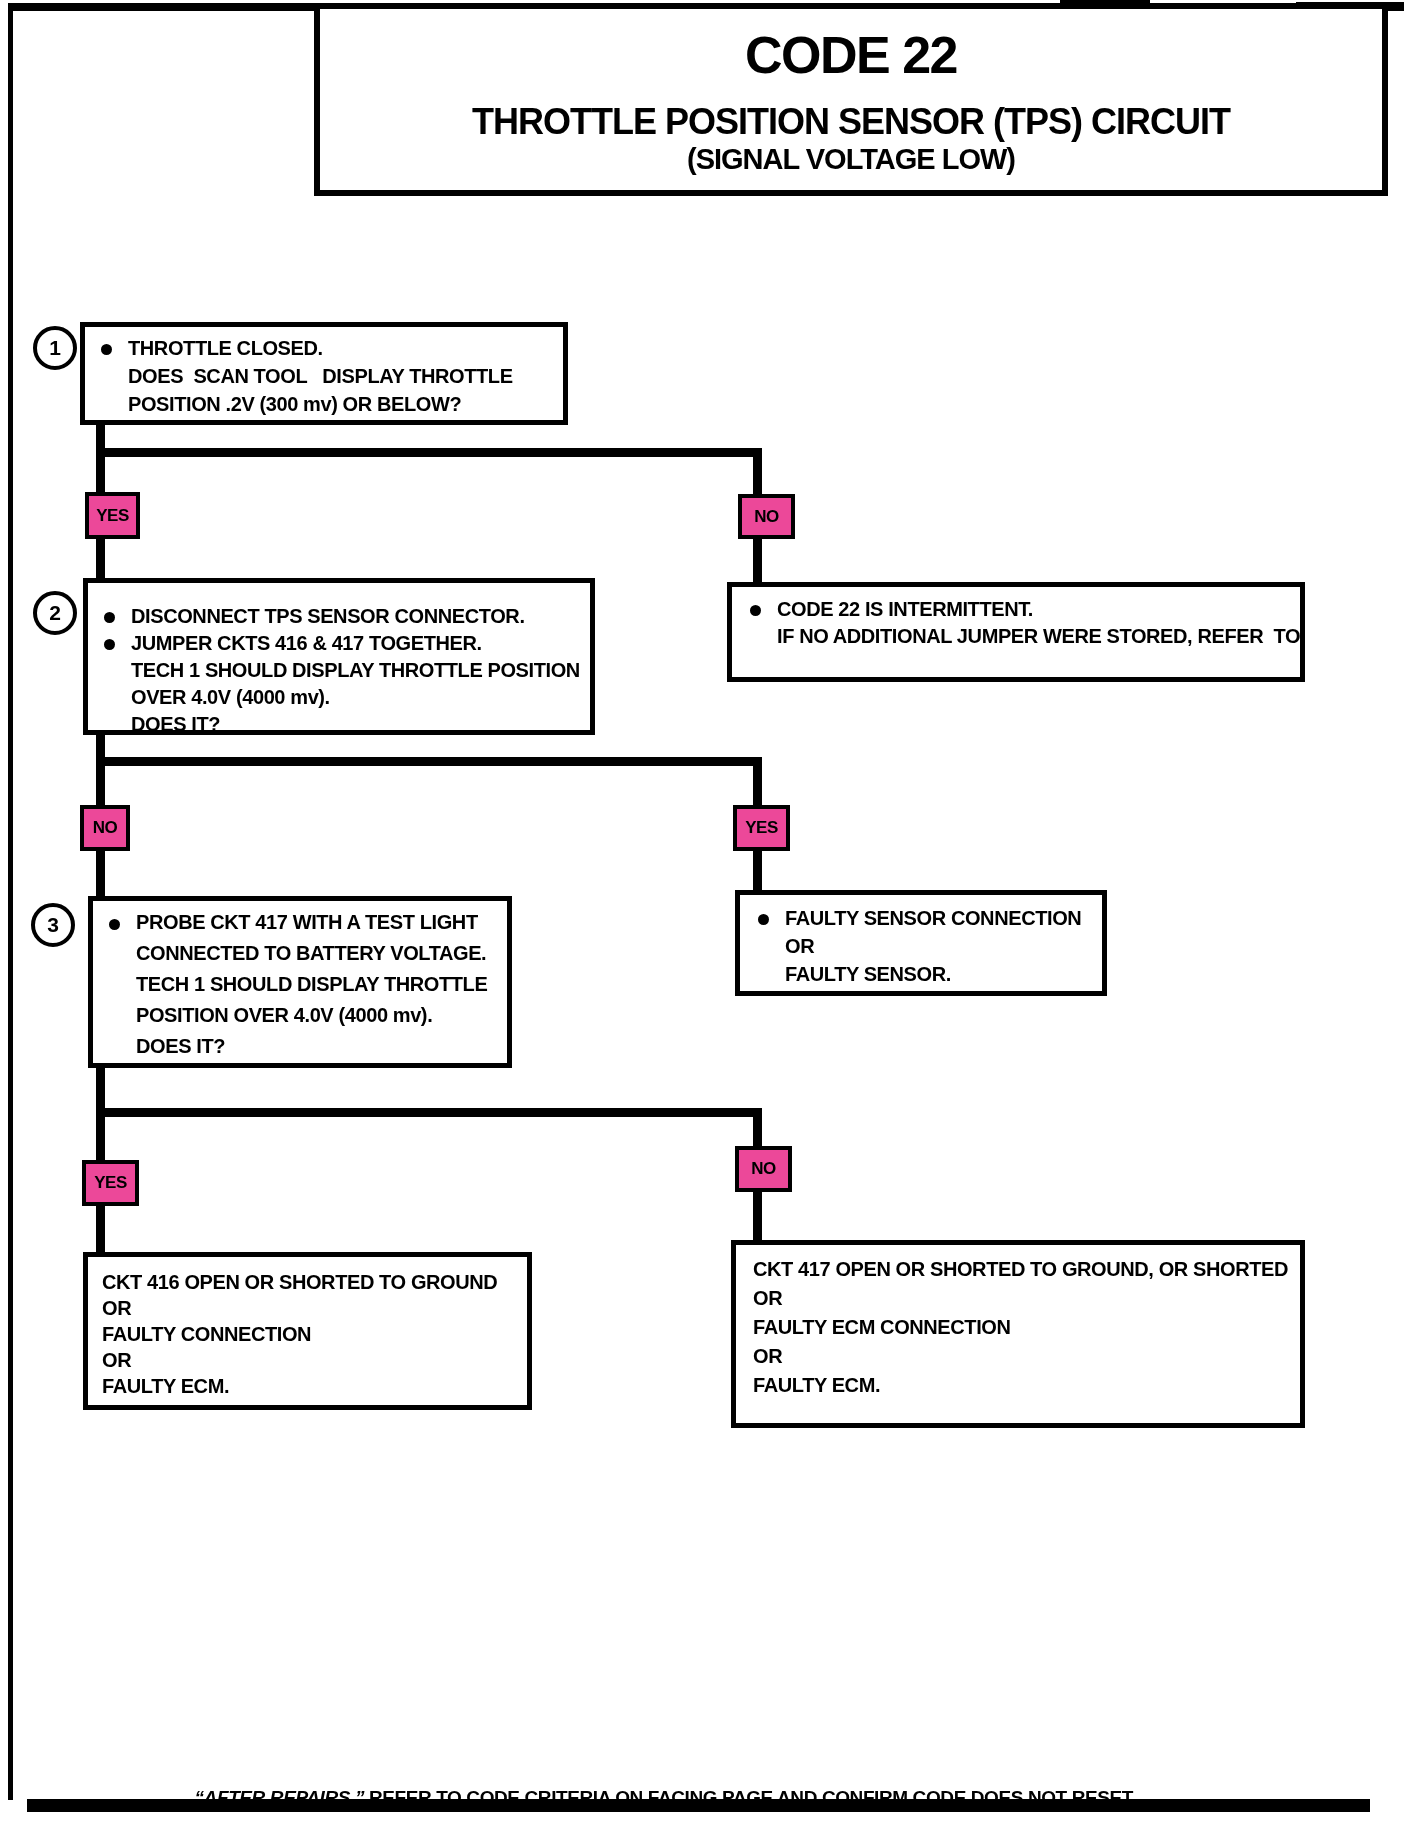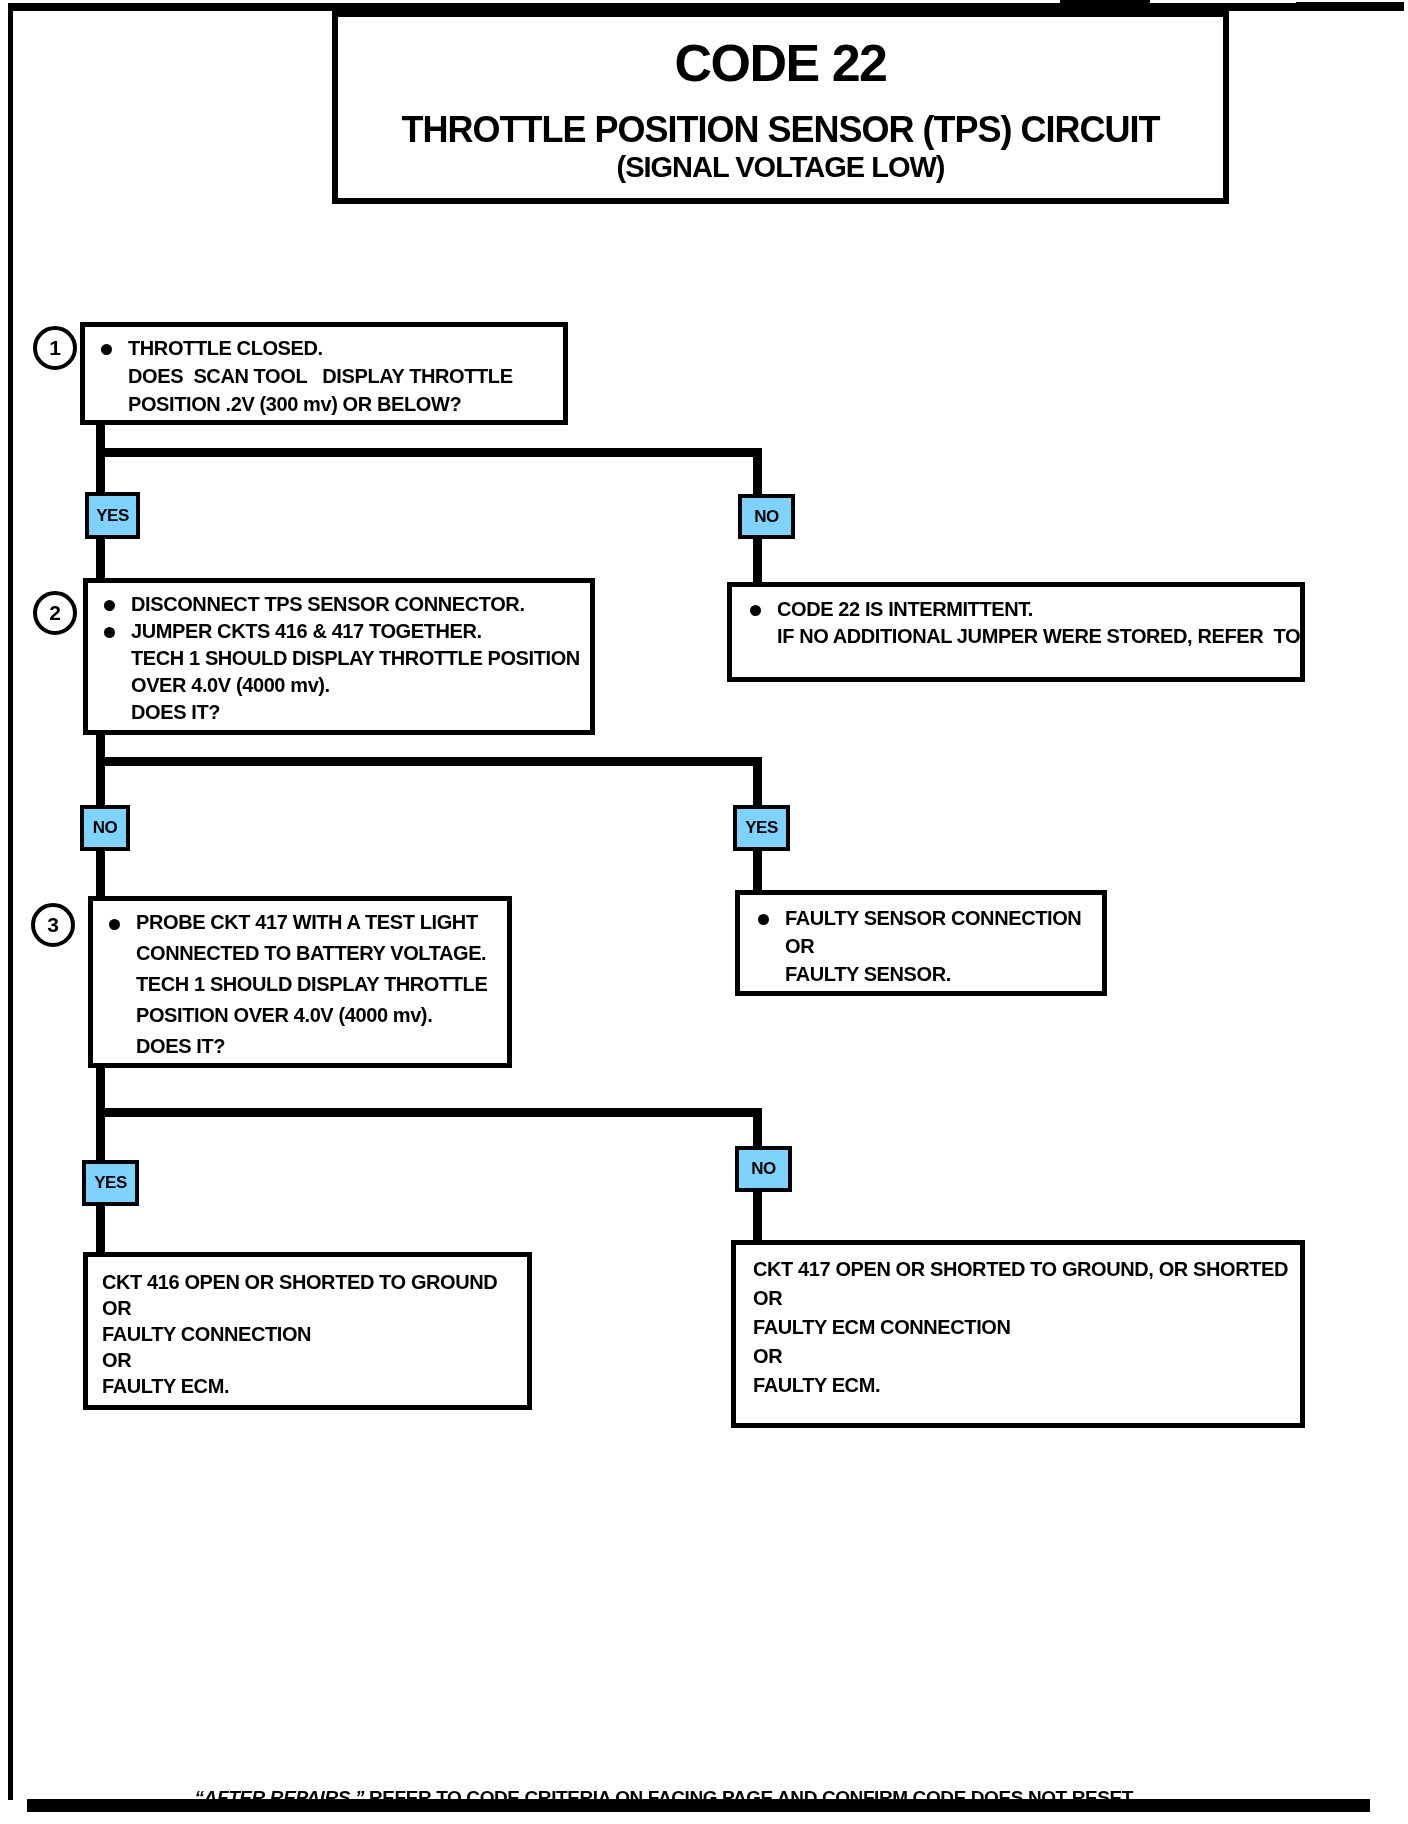--- a/index.html
+++ b/index.html
@@ -13,41 +13,41 @@
   .ln { position:absolute; background:#000; }
   .titlebox { position:absolute; border:6px solid #000; background:#fff; text-align:center; }
   .t-main { font-size:52px; letter-spacing:-1.5px; margin-top:16px; }
   .t-sub  { font-size:36px; letter-spacing:-1px; margin-top:16px; }
   .t-sub2 { font-size:29px; letter-spacing:-1px; margin-top:0px; }
   .fbox { position:absolute; border:5px solid #000; background:#fff; }
   .bl { display:flex; align-items:flex-start; }
   .t { font-size:20px; letter-spacing:-0.4px; white-space:pre; }
   .bullet { width:11px; height:11px; border-radius:50%; background:#000; flex:0 0 11px; margin-right:16px; }
   .sp { width:27px; flex:0 0 27px; }
-  .tag { position:absolute; border:4px solid #000; background:#7dd3fc;
+  .tag { position:absolute; border:4px solid #000; background:#ec4899;
          display:flex; align-items:center; justify-content:center;
          font-size:17px; letter-spacing:-0.5px; }
   .circle { position:absolute; width:44px; height:44px; border:4px solid #000; border-radius:50%;
             background:#fff; display:flex; align-items:center; justify-content:center;
             font-size:21px; }
   .footer { position:absolute; font-size:19px; letter-spacing:-0.4px; white-space:pre; }
   .footer .it { font-style:italic; }
 </style>
 </head>
 <body>
 
 <div class="page">
 
   <div class="ln" style="left:8px; top:3px; width:1392px; height:8px;"></div>
   <div class="ln" style="left:1060px; top:0px; width:90px; height:12px;"></div>
   <div class="ln" style="left:1296px; top:2px; width:108px; height:9px;"></div>
   <div class="ln" style="left:8px; top:3px; width:5px; height:1797px;"></div>
   <div class="ln" style="left:27px; top:1799px; width:1343px; height:13px;"></div>
 
-  <div class="titlebox" style="left:332px; top:3px; width:897px; height:193px;margin-top:8px;">
+  <div class="titlebox" style="left:314px; top:3px; width:1074px; height:193px;">
     <div class="t-main">CODE 22</div>
     <div class="t-sub">THROTTLE POSITION SENSOR (TPS) CIRCUIT</div>
     <div class="t-sub2">(SIGNAL VOLTAGE LOW)</div>
   </div>
 
   <div class="circle" style="left:33px; top:326px;">
       <span>1</span>
     </div>
   <div class="circle" style="left:33px; top:591px;">
       <span>2</span>
@@ -87,21 +87,21 @@
       </div>
   </div>
 
   <div class="tag" style="left:85px; top:492px; width:55px; height:47px;">
       <span>YES</span>
     </div>
   <div class="tag" style="left:738px; top:494px; width:57px; height:45px;">
       <span>NO</span>
     </div>
 
-  <div class="fbox" style="left:83px; top:578px; width:512px; height:157px; padding:10px 4px 0 16px;">
+  <div class="fbox" style="left:83px; top:578px; width:512px; height:157px; padding:22px 4px 0 16px;">
     <div class="bl" style="height:27px;">
         <span class="bullet" style="margin-top:7px;"></span>
         <span class="t">DISCONNECT TPS SENSOR CONNECTOR.</span>
       </div>
     <div class="bl" style="height:27px;">
         <span class="bullet" style="margin-top:7px;"></span>
         <span class="t">JUMPER CKTS 416 &amp; 417 TOGETHER.</span>
       </div>
     <div class="bl" style="height:27px;">
         <span class="sp"></span>

